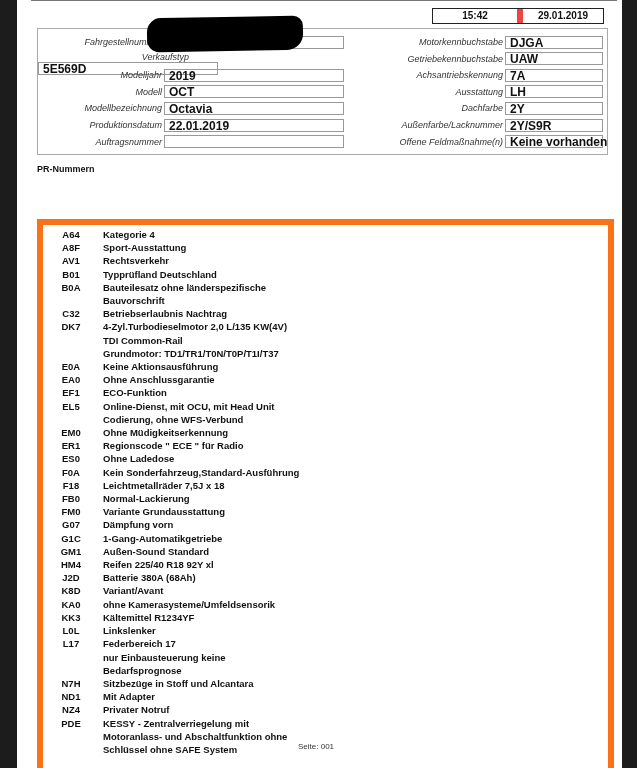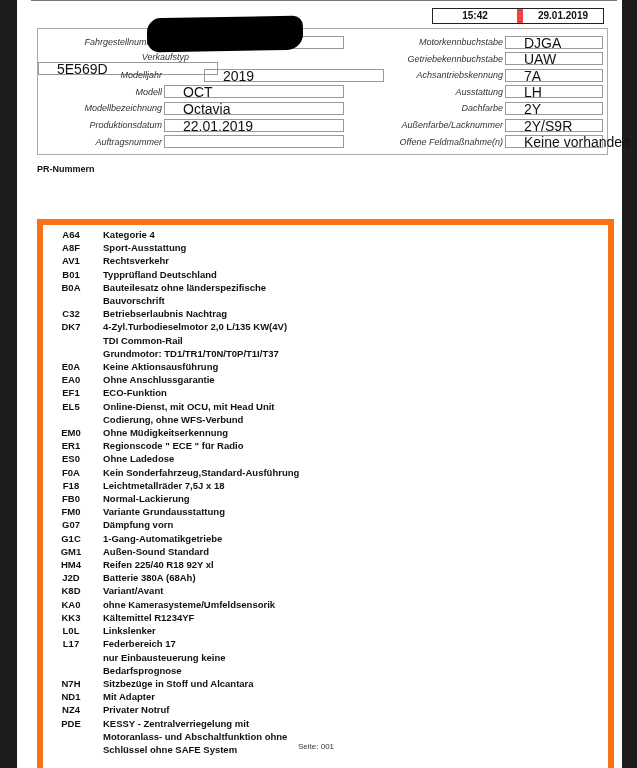--- a/index.html
+++ b/index.html
@@ -8,21 +8,21 @@
   .page { position:absolute; left:17px; top:0; width:605px; height:768px; background:#fff; }
   .topline { position:absolute; left:14px; top:0; width:586px; height:1px; background:#777; }
   .timebox { position:absolute; left:415px; top:8px; width:170px; height:14px; border:1px solid #222; display:flex; }
   .timebox div { font-size:10px; font-weight:bold; text-align:center; line-height:14px; }
   .timebox .t { width:84px; border-right:6px solid #ef4444; }
   .timebox .d { flex:1; }
   .redact { position:absolute; left:130px; top:17px; width:156px; height:34px; background:#000; border-radius:14px 10px 16px 12px; transform:rotate(-1deg); }
   .infobox { position:absolute; left:20px; top:28px; width:569px; height:125px; border:1px solid #aaa; }
   .row { position:absolute; height:14px; display:flex; align-items:center; }
   .lbl { font-size:9px; font-style:italic; color:#333; text-align:right; padding-right:2px; }
-  .val { height:13px; border:1px solid #999; font-size:14px; font-weight:normal; line-height:13px; padding-left:18px; box-sizing:border-box; white-space:nowrap; }
+  .val { height:13px; border:1px solid #999; font-size:12px; font-weight:bold; line-height:13px; padding-left:4px; box-sizing:border-box; white-space:nowrap; }
   .left .lbl { width:124px; }
   .left .val { width:180px; }
   .right .lbl { width:158px; }
   .right .val { width:98px; }
   .section-title { position:absolute; left:20px; top:164px; font-size:9px; font-weight:bold; }
   .prbox { position:absolute; left:20px; top:208px; width:565px; height:545px; border:6px solid #f97316;margin-top:11px; }
   .pr-list { position:absolute; left:0; top:3px; width:100%; }
   .pr-item { display:flex; font-size:9.5px; font-weight:bold; line-height:13.2px; }
   .pr-code { width:56px; text-align:center; flex-shrink:0; }
   .pr-desc { padding-left:4px; }
@@ -42,21 +42,21 @@
   <div class="infobox">
     <div id="left-rows">
         <div class="row left" style="left: 0px; top: 6px;">
           <span class="lbl">Fahrgestellnummer</span>
           <span class="val"></span>
         </div>
         <div class="row left" style="left: 0px; top: 22.6px; flex-direction: column;">
           <span class="lbl">Verkaufstyp</span>
           <span class="val">5E569D</span>
         </div>
-        <div class="row left" style="left: 0px; top: 39.2px; gap: 40px;">
+        <div class="row left" style="left: 0px; top: 39.2px;">
           <span class="lbl">Modelljahr</span>
           <span class="val">2019</span>
         </div>
         <div class="row left" style="left: 0px; top: 55.8px;">
           <span class="lbl">Modell</span>
           <span class="val">OCT</span>
         </div>
         <div class="row left" style="left: 0px; top: 72.4px;">
           <span class="lbl">Modellbezeichnung</span>
           <span class="val">Octavia</span>

